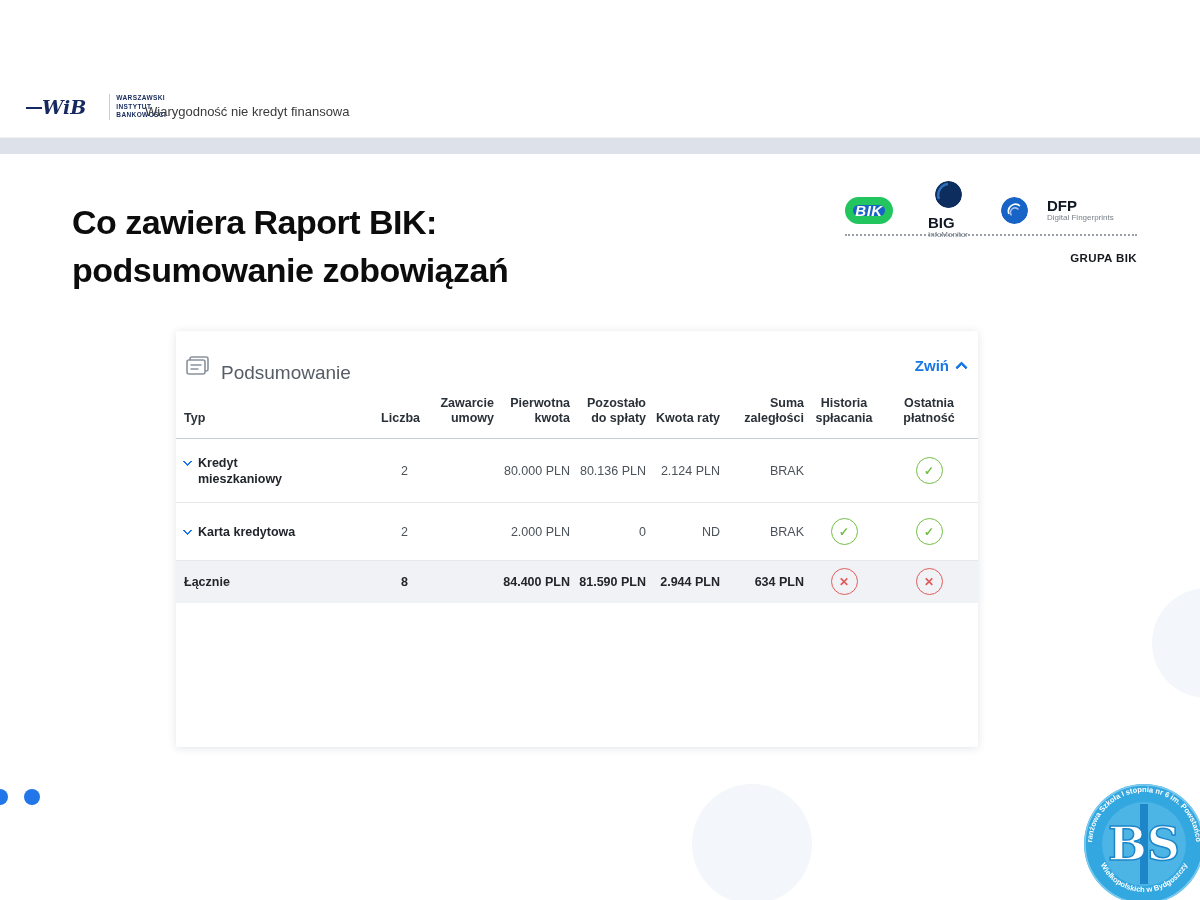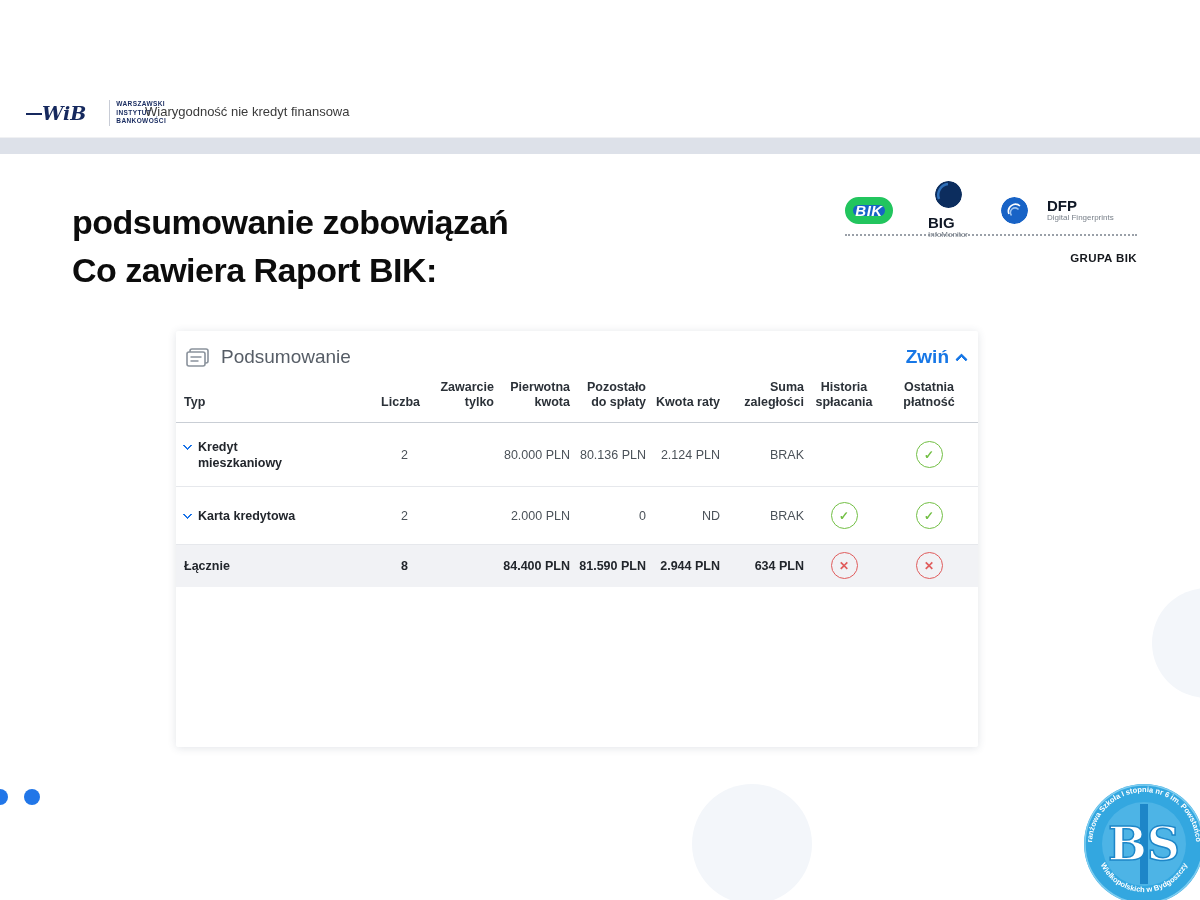--- a/index.html
+++ b/index.html
@@ -15,21 +15,21 @@
   
   .header-bar {
     position: absolute; left: 0; top: 85px; width: 1200px; height: 53px;
     background: #ffffff; border-bottom: 1px solid #f0f1f3;
     display: flex; align-items: center;
   }
   .gray-strip {
     position: absolute; left: 0; top: 138px; width: 1200px; height: 16px;
     background: #dde1e9;
   }
-  .wib-logo { position: absolute; left: 28px; top: 100px; display: flex; align-items: center; gap: 23px; }
+  .wib-logo { position: absolute; left: 28px; top: 94px; display: flex; align-items: center; gap: 23px; }
   .wib-mark {
     font-family: "DejaVu Serif", serif; font-style: italic; font-weight: bold;
     font-size: 19px; color: #16295e; position: relative; padding-left: 14px;
   }
   .wib-mark::before {
     content: ""; position: absolute; left: -2px; top: 11px; width: 16px; height: 2px; background: #16295e;
   }
   .wib-lines { border-left: 1px solid #c8ccd6; padding-left: 6px; }
   .wib-lines div {
     font-size: 6.5px; font-weight: bold; letter-spacing: 0.4px; color: #16295e; line-height: 8.5px;
@@ -61,23 +61,23 @@
   .grupa-bik { margin-top: 16px; text-align: right; font-size: 11.5px; font-weight: bold; color: #15181d; letter-spacing: 0.4px; }
 
   
   .card {
     position: absolute; left: 176px; top: 331px; width: 802px; height: 416px;
     background: #ffffff; border-radius: 2px;
     box-shadow: 0 1px 8px rgba(50, 65, 90, 0.14);
     z-index: 2;
   }
   .card-header { display: flex; align-items: center; padding: 15px 12px 0 10px; }
-  .card-title { font-size: 19px; color: #565d66; margin-left: 12px; }
+  .card-title { font-size: 19px; color: #565d66; margin-left: 12px; margin-top: 16px; }
   .collapse-btn {
-    margin-left: auto; color: #1777e6; font-size: 19px; font-weight: 600;
+    margin-left: auto; color: #1777e6; font-size: 15px; font-weight: 600;
     display: flex; align-items: center; cursor: pointer;
   }
   .chev-up {
     display: inline-block; width: 9px; height: 9px; margin-left: 8px; margin-top: 5px;
     border-right: 3px solid #1777e6; border-bottom: 3px solid #1777e6;
     transform: rotate(-135deg); border-radius: 1px;
   }
   .section-title { margin: 44px 0 0 8px; font-size: 16px; color: #6f7680; }
 
   
@@ -138,22 +138,22 @@
     <div>WARSZAWSKI</div>
     <div>INSTYTUT</div>
     <div>BANKOWOŚCI</div>
   </span>
 </div>
 <div class="slogan">Wiarygodność nie kredyt finansowa</div>
 
 <div class="gray-strip"></div>
 
 <h1 class="page-title">
+  <div>Co zawiera Raport BIK:</div>
   <div>podsumowanie zobowiązań</div>
-  <div>Co zawiera Raport BIK:</div>
 </h1>
 
 <div class="logos">
   <div class="logos-row">
     <div class="bik-pill">BIK</div>
     <div class="big-group">
       <svg class="logo-circle" width="27" height="27" viewBox="0 0 27 27">
         <circle cx="13.5" cy="13.5" r="13.5" fill="#0c2d5e"></circle>
         <path d="M4 18 A 11 11 0 0 1 13 3" stroke="#2f6fb8" stroke-width="2.5" fill="none"></path>
       </svg>
@@ -206,21 +206,21 @@
         <col style="width:76px">
         <col style="width:74px">
       <col style="width:84px">
         <col style="width:72px">
         <col style="width:98px">
     </colgroup>
     <thead>
       <tr>
         <th class="col-typ">Typ</th>
         <th>Liczba</th>
-        <th>Zawarcie tylko</th>
+        <th>Zawarcie umowy</th>
         <th>Pierwotna kwota</th>
         <th>Pozostało do spłaty</th>
         <th>Kwota raty</th>
         <th>Suma zaległości</th>
         <th class="col-center">Historia spłacania</th>
         <th class="col-center">Ostatnia płatność</th>
       </tr>
     </thead>
     <tbody>
       <tr class="data-row r2">

